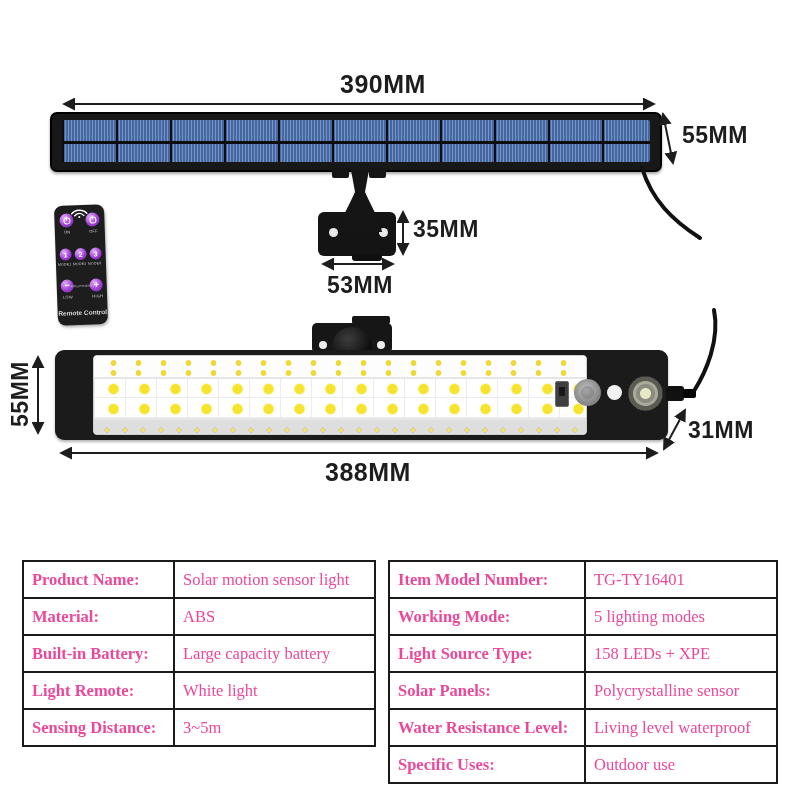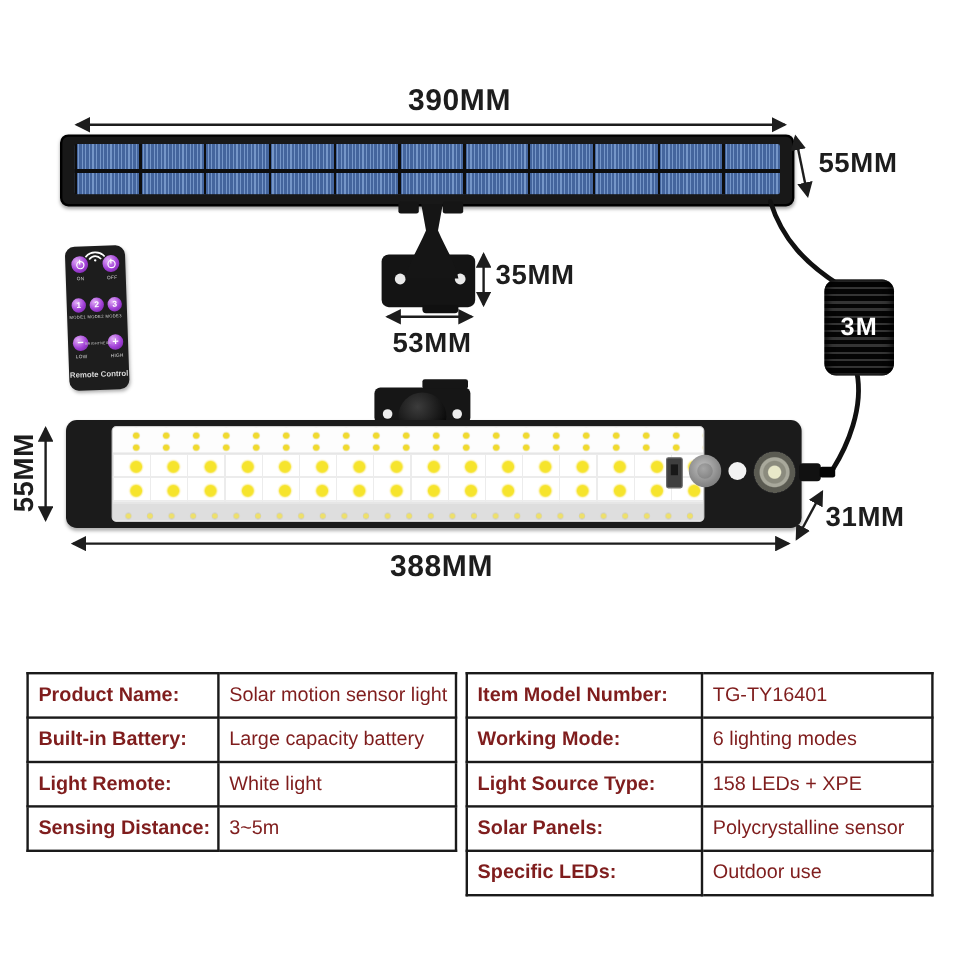--- a/index.html
+++ b/index.html
@@ -87,21 +87,21 @@
   .sensor-dot { position:absolute; left:552px; top:35px; width:15px; height:15px; border-radius:50%; background:#f2f2f2; }
   .sensor-lens { position:absolute; left:573px; top:26px; width:35px; height:35px; border-radius:50%;
     background:radial-gradient(circle, #e8e8c9 0 5px, #8b8b7e 6px 9px, #a9a99c 10px 12px, #5b5b52 13px 17px, #3a3a3a 17px); }
 
   .bar-connector { position:absolute; left:666px; top:386px; width:18px; height:15px; background:#111;
     border-radius:3px; z-index:6; }
   .bar-plug { position:absolute; left:683px; top:389px; width:13px; height:9px; background:#050505; border-radius:2px; z-index:6; }
 
   
   .spec-table { position:absolute; border-collapse:collapse; z-index:7; background:#fff; }
-  .spec-table td { border:2px solid #1a1a1a; font-size:16.5px; color:#7f1d1d; height:37px; padding:0 6px 0 8px; white-space:nowrap; }
+  .spec-table td { border:2px solid #1a1a1a; font-size:16.5px; color:#ec4899; height:37px; padding:0 6px 0 8px; white-space:nowrap;font-family:Liberation Serif, serif; }
   .spec-table td.lbl { font-weight:bold; }
   #table-left  { left:22px;  top:560px; width:354px; }
   #table-left  td.lbl { width:151px; }
   #table-right { left:388px; top:560px; width:390px; }
   #table-right td.lbl { width:196px; }
 </style>
 </head>
 <body>
 
 <div id="canvas">
@@ -171,23 +171,20 @@
 
     <div class="rbtn pm" style="left:4px;">−</div>
     <div class="rbtn pm" style="left:33px;">+</div>
     <div class="rlabel" style="left:50%; top:79px; transform:translateX(-50%); font-size:3px;">BRIGHTNESS</div>
     <div class="rlabel" style="left:6px; top:89px;">LOW</div>
     <div class="rlabel" style="right:4px; top:89px;">HIGH</div>
 
     <div class="remote-name">Remote Control</div>
   </div>
 
-  <div class="coil">
-    <span class="coil-label">3M</span>
-  </div>
 
   <div class="bar-bracket">
     <div class="step"></div>
     <div class="dome"></div>
     <div class="hole left"></div>
     <div class="hole right"></div>
   </div>
 
   <div class="lightbar">
     <div class="led-window">
@@ -203,20 +200,24 @@
   <div class="bar-connector"></div>
   <div class="bar-plug"></div>
 
   <table class="spec-table" id="table-left">
     <tbody>
       <tr>
           <td class="lbl">Product Name:</td>
           <td>Solar motion sensor light</td>
         </tr>
       <tr>
+          <td class="lbl">Material:</td>
+          <td>ABS</td>
+        </tr>
+      <tr>
           <td class="lbl">Built-in Battery:</td>
           <td>Large capacity battery</td>
         </tr>
       <tr>
           <td class="lbl">Light Remote:</td>
           <td>White light</td>
         </tr>
       <tr>
           <td class="lbl">Sensing Distance:</td>
           <td>3~5m</td>
@@ -225,30 +226,34 @@
   </table>
 
   <table class="spec-table" id="table-right">
     <tbody>
       <tr>
           <td class="lbl">Item Model Number:</td>
           <td>TG-TY16401</td>
         </tr>
       <tr>
           <td class="lbl">Working Mode:</td>
-          <td>6 lighting modes</td>
+          <td>5 lighting modes</td>
         </tr>
       <tr>
           <td class="lbl">Light Source Type:</td>
           <td>158 LEDs + XPE</td>
         </tr>
       <tr>
           <td class="lbl">Solar Panels:</td>
           <td>Polycrystalline sensor</td>
         </tr>
       <tr>
-          <td class="lbl">Specific LEDs:</td>
+          <td class="lbl">Water Resistance Level:</td>
+          <td>Living level waterproof</td>
+        </tr>
+      <tr>
+          <td class="lbl">Specific Uses:</td>
           <td>Outdoor use</td>
         </tr>
     </tbody>
   </table>
 
 </div>
 
 </body></html>

